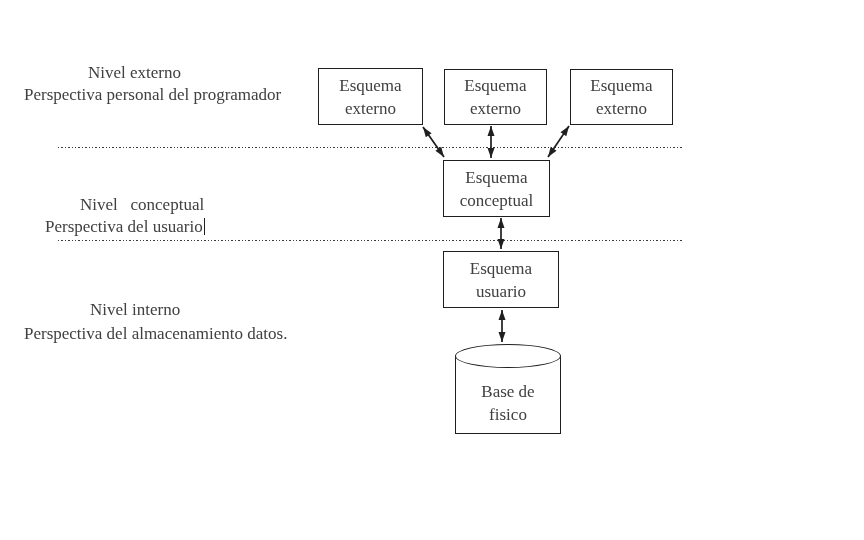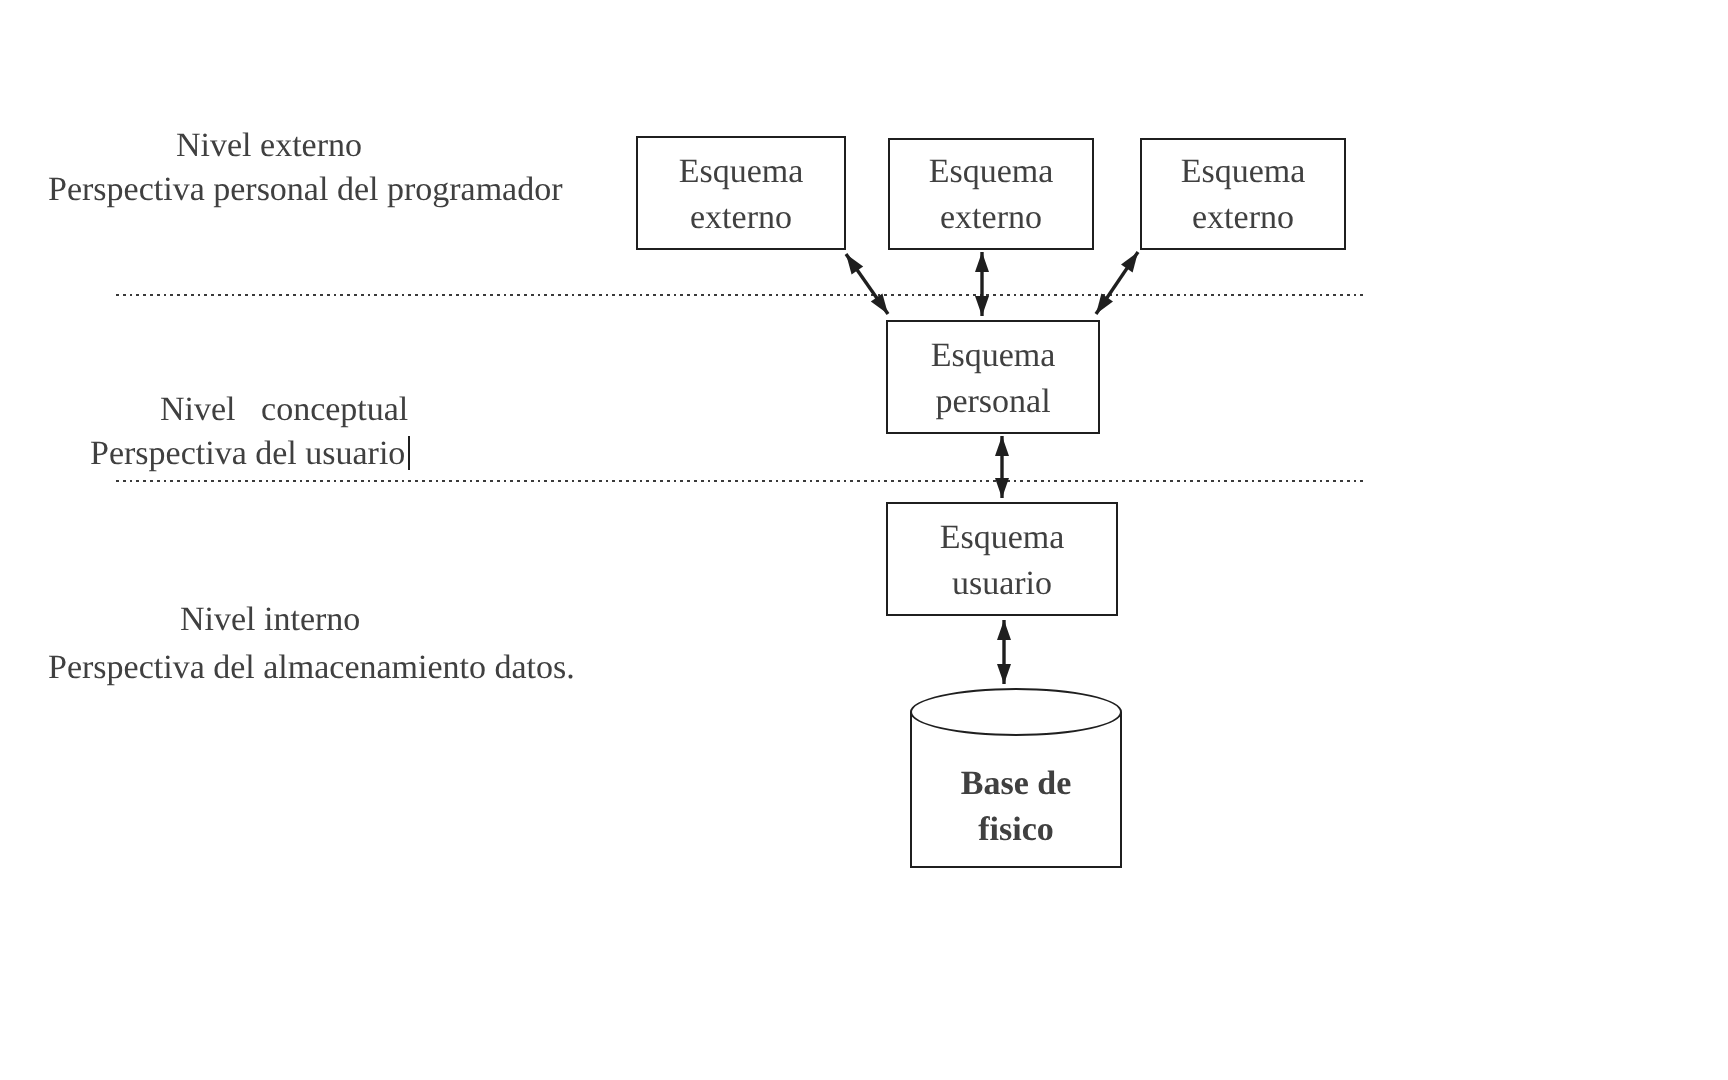--- a/index.html
+++ b/index.html
@@ -44,21 +44,21 @@
   .box-int  { left: 443px; top: 251px; width: 116px; height: 57px; }
   .sep {
     position: absolute;
     left: 58px; width: 624px; height: 2px;
     background-image: repeating-linear-gradient(to right, #3a3a3a 0 1.4px, transparent 1.4px 3.4px);
     background-size: 100% 1.4px;
     background-repeat: no-repeat;
   }
   .sep-1 { top: 147px; }
   .sep-2 { top: 240px; }
-  .cylinder { position: absolute; left: 455px; top: 344px; width: 106px; height: 90px; font-weight: bold; }
+  .cylinder { position: absolute; left: 455px; top: 344px; width: 106px; height: 90px; }
   .cyl-top {
     position: absolute; left: 0; top: 0; width: 100%; height: 24px;
     border: 1.5px solid #1f1f1f; border-radius: 50%;
     background: #ffffff; box-sizing: border-box; z-index: 2;
   }
   .cyl-body {
     position: absolute; left: 0; top: 12px; right: 0; bottom: 0;
     border-left: 1.5px solid #1f1f1f;
     border-right: 1.5px solid #1f1f1f;
     border-bottom: 1.5px solid #1f1f1f;
@@ -97,21 +97,21 @@
     <div>Esquema</div>
     <div>externo</div>
   </div>
   <div class="box box-ext3">
     <div>Esquema</div>
     <div>externo</div>
   </div>
 
   <div class="box box-con">
     <div>Esquema</div>
-    <div>personal</div>
+    <div>conceptual</div>
   </div>
 
   <div class="box box-int">
     <div>Esquema</div>
     <div>usuario</div>
   </div>
 
   <div class="cylinder">
     <div class="cyl-top"></div>
     <div class="cyl-body"></div>

